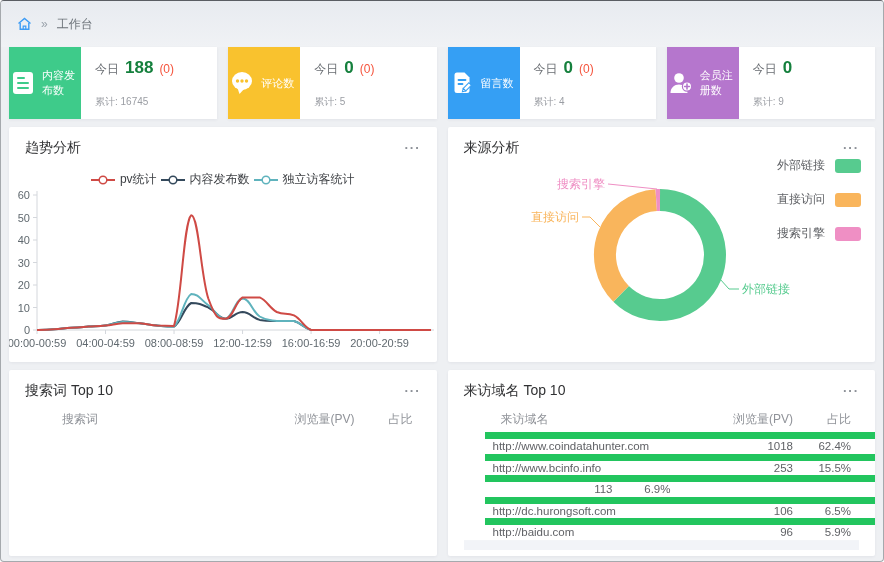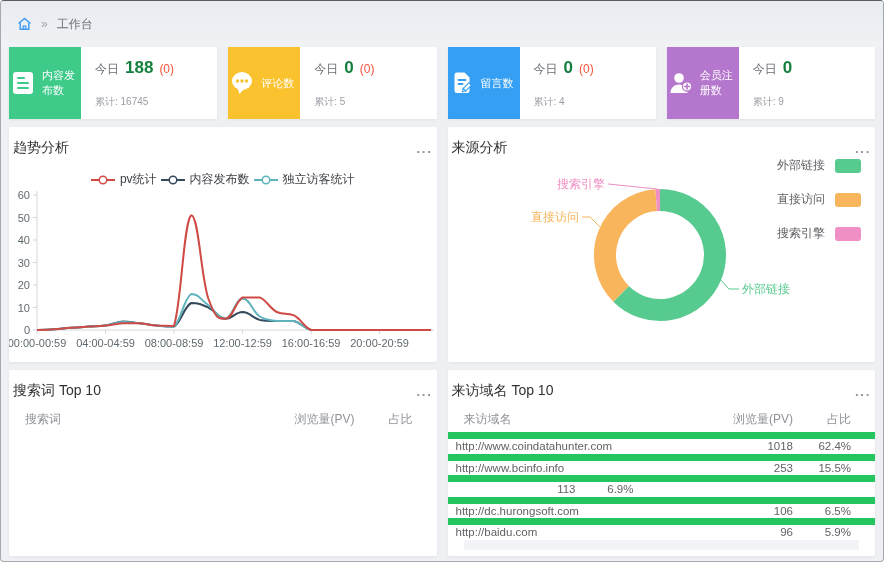--- a/index.html
+++ b/index.html
@@ -31,38 +31,38 @@
   .stat-line { display: flex; align-items: baseline; gap: 6px; }
   .stat-today-label { font-size: 12px; color: #6a6e73; }
   .stat-today-value { font-size: 17px; color: #15803d; font-weight: 600; }
   .stat-today-delta { font-size: 12px; color: #f5543d; }
   .stat-total { font-size: 10px; color: #9a9da3; }
 
   
   .row2 { display: flex; gap: 11px; margin: 8px 8px 0; height: 235px; }
   .row3 { display: flex; gap: 11px; margin: 8px 8px 6px; height: 186px; }
   .card { flex: 1; background: #fff; position: relative; border-radius: 2px; box-shadow: 0 1px 3px rgba(30,40,60,.06); overflow: hidden; }
-  .card-head { display: flex; justify-content: space-between; align-items: flex-end; padding: 12px 4px 4px; position: relative; z-index: 2; }
+  .card-head { display: flex; justify-content: space-between; align-items: center; padding: 12px 16px 4px; position: relative; z-index: 2; }
   .card-title { font-size: 14px; color: #303133; }
   .card-more { color: #8c9097; font-size: 13px; font-weight: bold; letter-spacing: 1px; cursor: pointer; line-height: 10px; }
 
   
   .trend-legend { position: absolute; top: 44px; left: 0; right: 0; display: flex; justify-content: center; gap: 4px; z-index: 2; align-items: flex-end; }
   .tl-item { display: flex; align-items: center; gap: 5px; font-size: 12px; color: #3c3f43; cursor: pointer; }
   .trend-svg { position: absolute; left: 0; top: 58px; }
 
   
   .donut-svg { position: absolute; left: 0; top: 0; }
   .src-legend { position: absolute; top: 30px; right: 14px; display: flex; flex-direction: column; gap: 17px; z-index: 2; }
   .sl-item { display: flex; align-items: center; gap: 10px; cursor: pointer; }
   .sl-label { font-size: 12px; color: #606266; }
   .sl-swatch { width: 26px; height: 14px; border-radius: 3px; }
 
   
-  .thead, .t-row { display: flex; align-items: center; padding: 0 24px 0 16px; }
+  .thead, .t-row { display: flex; align-items: center; padding: 0 24px 0 16px; margin-left: 37px; }
   .thead { height: 26px; margin-top: 2px; color: #909399; font-size: 12px; }
   .t-row { height: 21.5px; border-top: 7px solid #22c55e; color: #606266; font-size: 11.5px; padding-left: 8px; }
   .col-main { flex: 1; text-align: left; overflow: hidden; white-space: nowrap; }
   .col-pv { width: 120px; text-align: right; flex: 0 0 120px; }
   .col-ratio { width: 58px; text-align: right; flex: 0 0 58px; }
   .t-empty-band { height: 10px; margin: 0 16px; background: #f2f4f8; border-top: 1px solid #f3f5f8; }
 </style>
 </head>
 <body>
 

